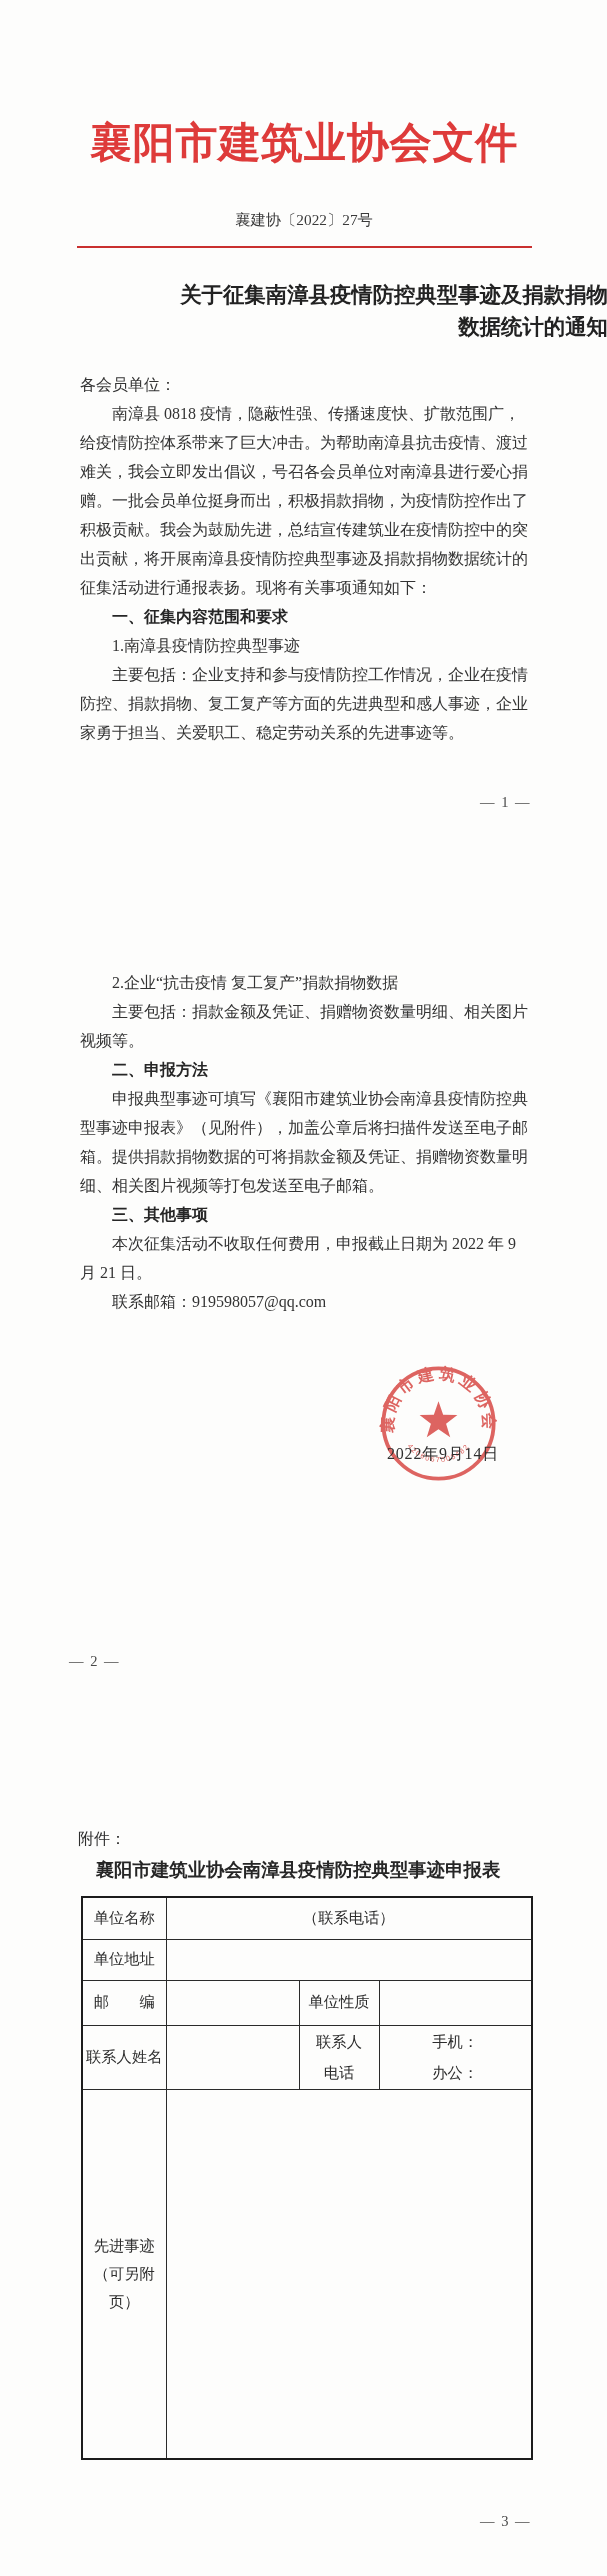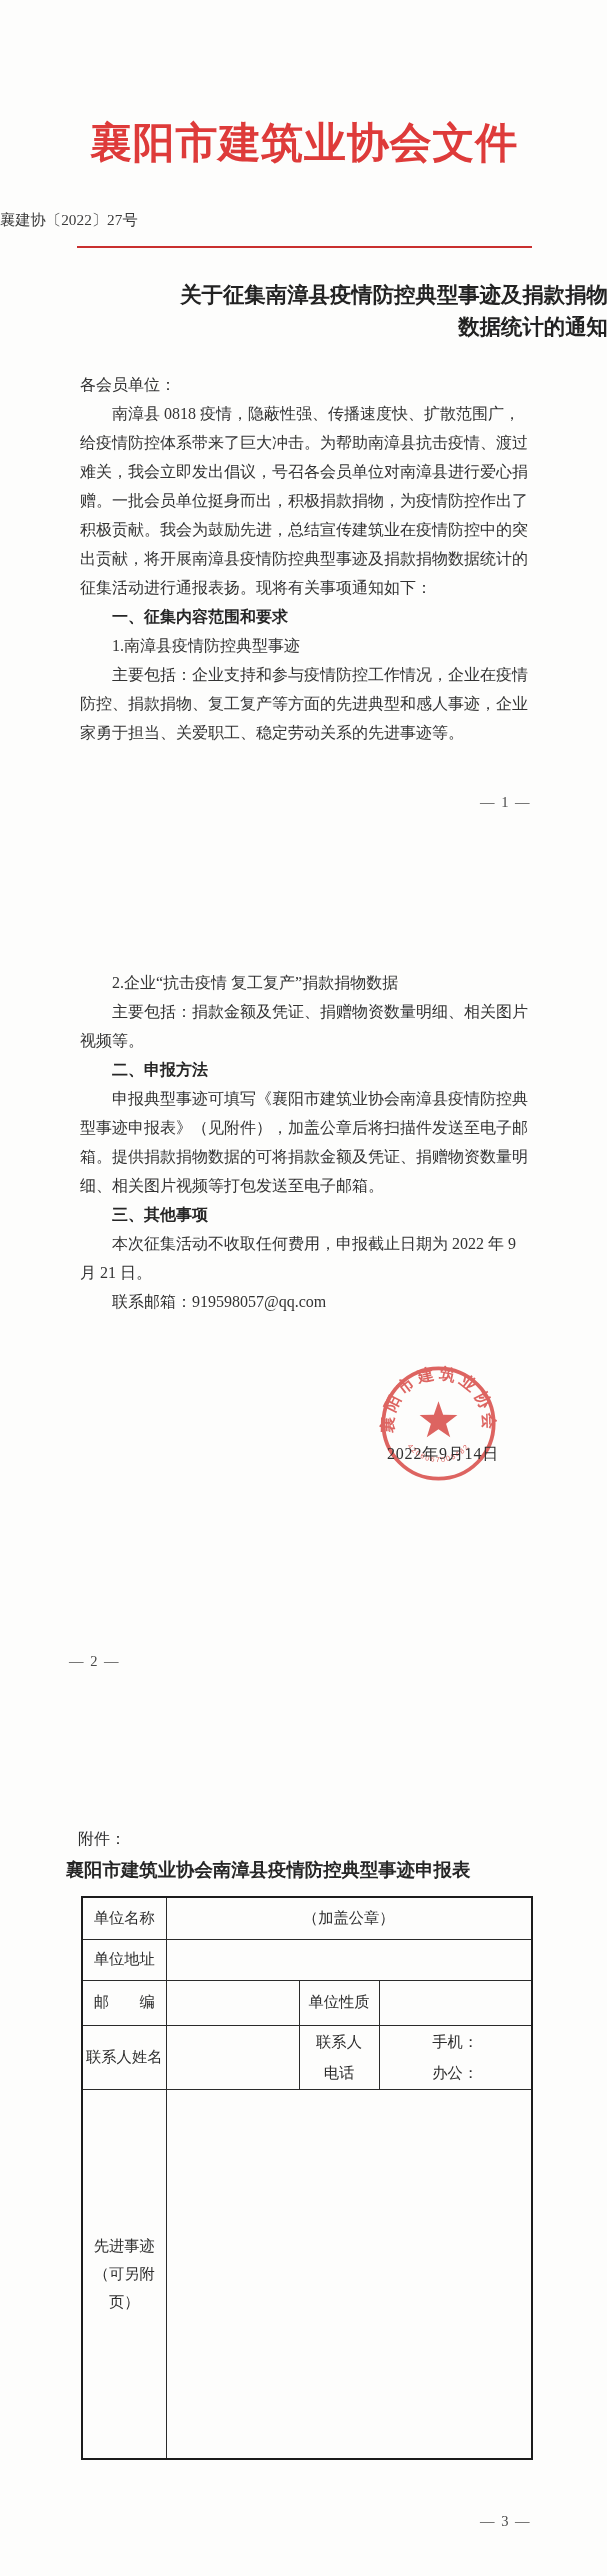--- a/index.html
+++ b/index.html
@@ -1,21 +1,21 @@
 <!DOCTYPE html>
 <html style="font-size:12.2px"><head>
 <meta charset="utf-8">
 <style>
   html,body{margin:0;padding:0;background:#ffffff;}
   .doc{position:relative;width:608px;height:2576px;background:#fdfdfc;overflow:hidden;
        font-family:"Liberation Serif","DejaVu Serif",serif;color:#333;}
   .org-title{position:absolute;top:115px;left:0;width:608px;text-align:center;
        font-size:42px;font-weight:bold;color:#de3b3a;letter-spacing:0.8px;
        font-family:"Liberation Serif","DejaVu Serif",serif;}
-  .doc-number{position:absolute;top:210px;left:0;width:608px;text-align:left;
+  .doc-number{position:absolute;top:210px;left:0;width:608px;text-align:center;
        font-size:15.3px;color:#3a3a3a;}
   .red-rule{position:absolute;top:246px;left:77px;width:455px;height:2.3px;background:#c9302f;}
   .doc-title{position:absolute;top:279px;left:0;width:608px;text-align:right;
        font-size:21.4px;line-height:32px;font-weight:bold;color:#222;}
   .body-block{position:absolute;left:80px;width:455px;}
   .body-block.p1{top:370px;}
   .body-block.p2{top:968px;}
   .line{height:29px;line-height:29px;font-size:16px;color:#333;white-space:pre;}
   .indent{text-indent:32px;}
   .hei{font-weight:bold;color:#262626;font-family:"Liberation Sans","DejaVu Sans",sans-serif;}
@@ -23,21 +23,21 @@
   .pn-right{right:77px;text-align:right;}
   .pn-left{left:69px;text-align:left;}
   .pn1{top:793px;}
   .pn2{top:1652px;}
   .pn3{top:2512px;}
   .seal{position:absolute;left:378px;top:1363px;width:121px;height:121px;opacity:.88;}
   .seal-date{position:absolute;left:387px;top:1436px;width:122px;font-size:16px;
        color:#2f2f2f;letter-spacing:0.8px;white-space:pre;margin-top:8px;}
   .attachment-label{position:absolute;left:78px;top:1829px;font-size:16px;color:#2e2e2e;}
   .form-title{position:absolute;top:1857px;left:0;width:536px;text-align:center;
-       font-size:18.4px;font-weight:bold;color:#262626;}
+       font-size:18.4px;font-weight:bold;color:#262626;padding-left:30px;}
   table.form{position:absolute;left:81px;top:1896px;width:451px;border-collapse:collapse;
        table-layout:fixed;font-size:15.3px;color:#2d2d2d;border:2.3px solid #1c1c1c;}
   table.form td{border:1.5px solid #2a2a2a;text-align:center;vertical-align:middle;
        padding:0;overflow:hidden;}
   tr.r1{height:42px;}  tr.r2{height:41px;}  tr.r3{height:45px;}
   tr.r4{height:64px;padding-left:13px;}  tr.r5{height:370px;}
   td.stamp-hint{text-align:right;padding-right:7.7px;font-size:15.3px;}
   td.two-line{line-height:31px;}
   td.left-pad{text-align:left;padding-left:9.2px;}
   td.deeds{line-height:27.6px;text-align:left;padding:0 7.7px;}
@@ -113,21 +113,21 @@
     <colgroup>
       <col style="width:84px">
         <col style="width:133px">
         <col style="width:80px">
         <col style="width:153px">
     </colgroup>
     <tbody>
         <tr class="r1">
       <td>单位名称</td>
       <td colspan="3" class="stamp-hint">
-        <span>（加盖公章）</span>
+        <span>（联系电话）</span>
       </td>
     </tr>
     <tr class="r2">
       <td>单位地址</td>
       <td colspan="3"></td>
     </tr>
     <tr class="r3">
       <td>邮　　编</td>
       <td></td>
       <td>单位性质</td>

